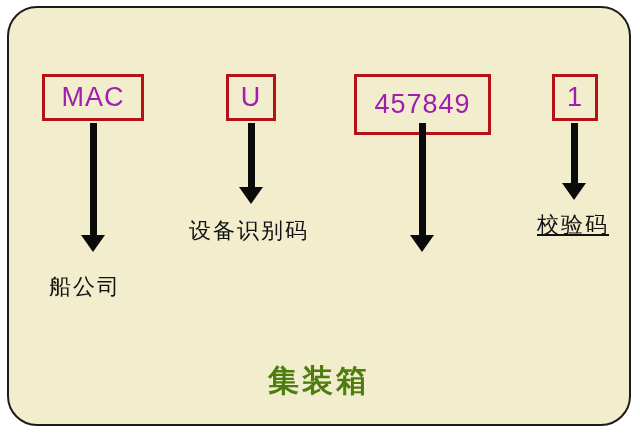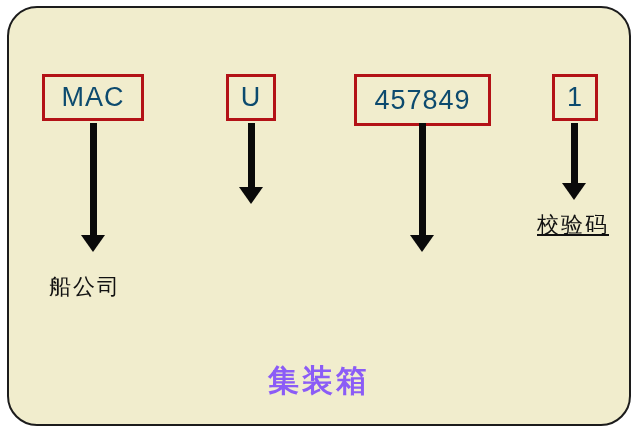--- a/index.html
+++ b/index.html
@@ -25,21 +25,21 @@
   }
   .code-box {
     position: absolute;
     box-sizing: border-box;
     border: 3px solid #b31216;
     background: transparent;
     display: flex;
     align-items: center;
     justify-content: center;
     font-size: 27px;
-    color: #0c4a6e;
+    color: #a21caf;
     letter-spacing: 1px;
   }
   .arrow {
     position: absolute;
     width: 24px;
     display: flex;
     flex-direction: column;
     align-items: center;
   }
   .arrow .shaft {
@@ -59,21 +59,21 @@
     white-space: nowrap;
     letter-spacing: 2px;
   }
   .diagram-title {
     position: absolute;
     left: 0; right: 0;
     top: 352px;
     text-align: center;
     font-size: 31px;
     font-weight: bold;
-    color: #8b5cf6;
+    color: #4d7c0f;
     letter-spacing: 3px;
   }
 </style>
 </head>
 <body>
 
 <div class="stage">
   <div class="panel">
 
     <div class="code-box" style="left:33px; top:66px; width:102px; height:47px;">
@@ -85,22 +85,23 @@
     </div>
     <div class="seg-label" style="left:40px; top:264px;">船公司</div>
 
     <div class="code-box" style="left:217px; top:66px; width:50px; height:47px;">
       <span>U</span>
     </div>
     <div class="arrow" style="left:230px; top:115px;">
       <div class="shaft" style="height:64px;"></div>
       <div class="head"></div>
     </div>
+    <div class="seg-label" style="left:180px; top:208px;">设备识别码</div>
 
-    <div class="code-box" style="left:345px; top:66px; width:137px; height:52px;">
+    <div class="code-box" style="left:345px; top:66px; width:137px; height:61px;">
       <span>457849</span>
     </div>
     <div class="arrow" style="left:401px; top:115px;">
       <div class="shaft" style="height:112px;"></div>
       <div class="head"></div>
     </div>
 
     <div class="code-box" style="left:543px; top:66px; width:46px; height:47px;">
       <span>1</span>
     </div>

